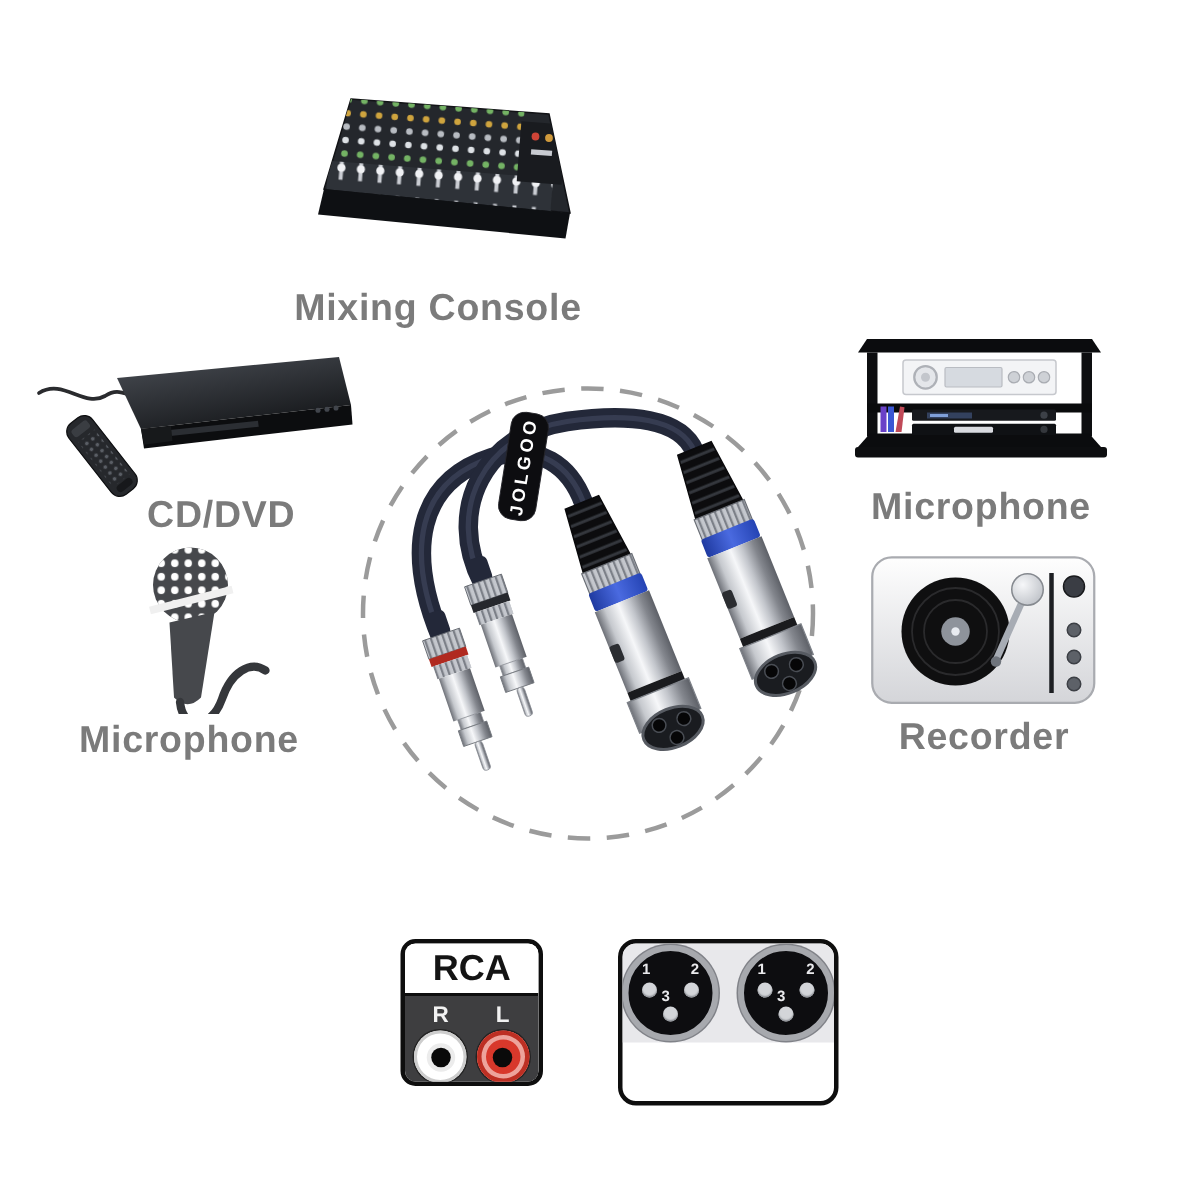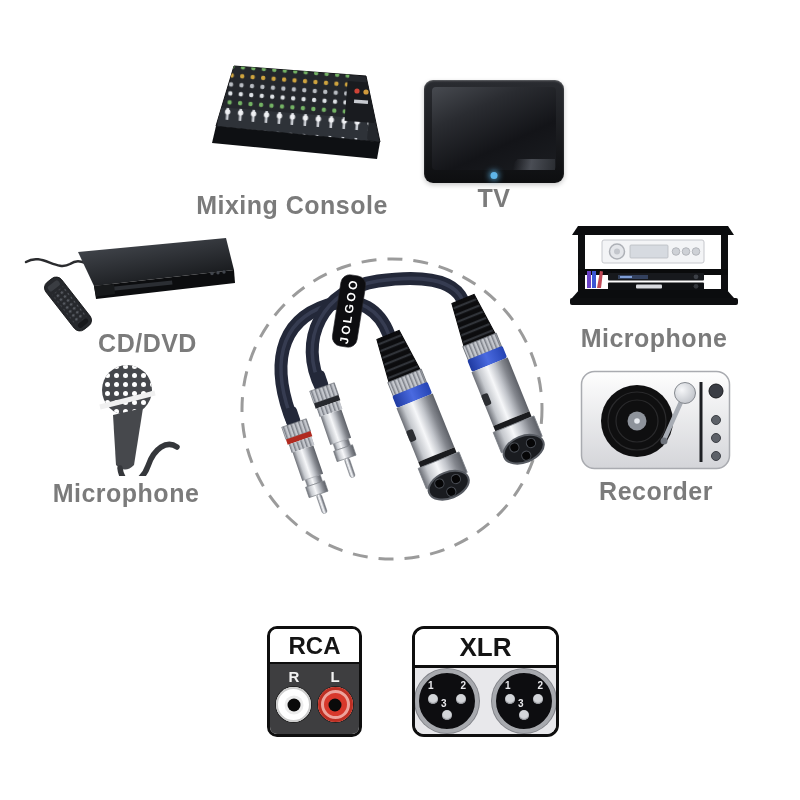--- a/index.html
+++ b/index.html
@@ -20,21 +20,21 @@
   .tv-led{position:absolute;left:50%;bottom:4px;transform:translateX(-50%);width:7px;height:7px;
           border-radius:50%;background:#5fb5e8;box-shadow:0 0 6px 1px rgba(95,181,232,.95);}
 
   
   .cd-dvd{width:235px;height:122px;}
   .cd-dvd .device-label{position:absolute;left:0;right:0;top:86px;text-align:center;transform:translateX(14px);}
 
   
   .legend-box{position:absolute;border:3px solid #0e0e0e;background:#fff;overflow:hidden;box-sizing:border-box;}
   .legend-header{display:flex;align-items:center;justify-content:center;font-weight:bold;color:#141414;background:#fff;}
-  .rca-box{left:267px;top:626px;width:95px;height:111px;border-radius:10px;}
+  .rca-box{left:267px;top:626px;width:95px;height:98px;border-radius:10px;}
   .rca-box .legend-header{height:33px;font-size:24px;border-bottom:2px solid #0e0e0e;}
   .rca-body{height:70px;background:#3e3e40;display:flex;justify-content:space-evenly;padding-top:4px;}
   .rca-channel{display:flex;flex-direction:column;align-items:center;gap:2px;color:#f2f2f2;
                font-size:15px;font-weight:bold;}
   .rca-jack{width:35px;height:35px;border-radius:50%;position:relative;}
   .rca-jack.white{background:#ffffff;box-shadow:inset 0 0 0 2px #cdcdcd,0 0 0 1px #232323;}
   .rca-jack.red{background:#d8382b;box-shadow:inset 0 0 0 3px #bd2f23,inset 0 0 0 6px #eda39b,0 0 0 1px #232323;}
   .hole{position:absolute;left:50%;top:50%;transform:translate(-50%,-50%);width:13px;height:13px;
         border-radius:50%;background:#0a0a0a;}
   .rca-jack.white .hole{box-shadow:0 0 0 3px #ececec;}
@@ -84,28 +84,20 @@
         <rect x="152" y="24" width="30" height="40" fill="#191b1f" transform="rotate(4.5 167 44)"></rect>
         <circle cx="163" cy="33" r="2.6" fill="#cf4437"></circle>
         <circle cx="172" cy="34" r="2.6" fill="#d09a3c"></circle>
         <rect x="160" y="42" width="14" height="3.5" fill="#c8cbd1" transform="rotate(4.5 167 44)"></rect>
       </g>
       <path d="M22,68 L186,84 L183,101 L18,85 Z" fill="#0e1013"></path>
     </svg>
     <div class="device-label">Mixing Console</div>
   </div>
 
-  <div class="device" style="left:420px;top:80px;width:148px;">
-    <div class="tv-art">
-      <div class="tv-screen"></div>
-      <div class="tv-wedge"></div>
-      <div class="tv-led"></div>
-    </div>
-    <div class="device-label" style="margin-top:1px;">TV</div>
-  </div>
 
   <div class="device cd-dvd" style="left:16px;top:226px;">
     <svg width="235" height="106" viewBox="0 0 235 106" style="position:absolute;left:0;top:0;">
       <defs>
         <linearGradient id="cdTopG" x1="0" y1="0" x2="0.55" y2="1">
           <stop offset="0" stop-color="#4a4e55"></stop>
             <stop offset="1" stop-color="#17191c"></stop>
         </linearGradient>
         <pattern id="remP" width="5" height="5" patternUnits="userSpaceOnUse">
           <circle cx="2.2" cy="2.2" r="1.25" fill="#5a5e65"></circle>
@@ -306,21 +298,20 @@
       <div class="rca-channel">
         <span>L</span>
         <span class="rca-jack red">
             <span class="hole"></span>
           </span>
       </div>
     </div>
   </div>
 
   <div class="legend-box xlr-box">
-    <div class="legend-header">XLR</div>
     <div class="xlr-body">
       <div class="xlr-conn">
         <span class="xlr-num num1">1</span>
         <span class="xlr-num num2">2</span>
         <span class="xlr-num num3">3</span>
         <span class="xlr-pin pin1"></span>
         <span class="xlr-pin pin2"></span>
         <span class="xlr-pin pin3"></span>
       </div>
       <div class="xlr-conn">

